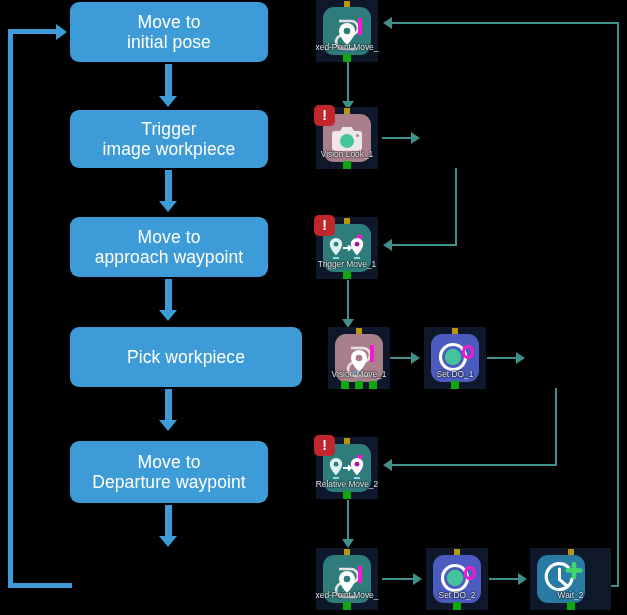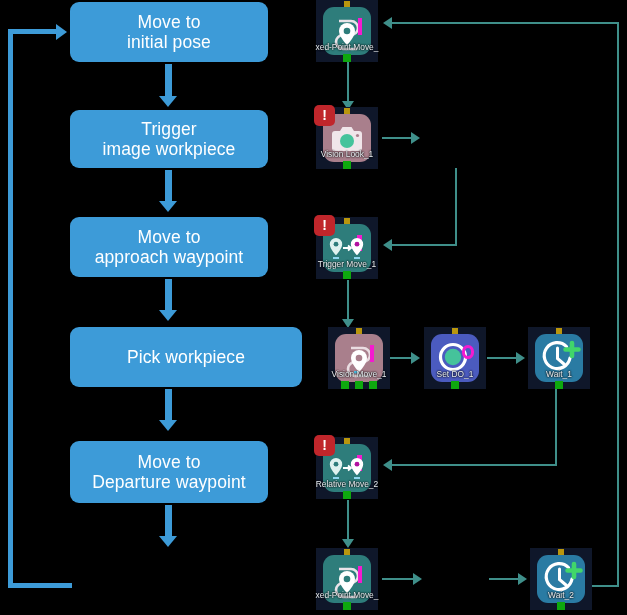--- a/index.html
+++ b/index.html
@@ -222,34 +222,20 @@
         <circle cx="22" cy="23" r="8.2" fill="#45c39b"></circle>
         <ellipse cx="37" cy="18" rx="4.6" ry="5.6" fill="none" stroke="#f41ad0" stroke-width="3"></ellipse>
       </svg>
     </div>
     <div class="node-label">Set DO_1</div>
     <div class="ports">
         <i></i>
       </div>
   </div>
 
-  <div class="node" style="left:528px;top:327px;">
-    <div class="top-port"></div>
-    <div class="node-tile tile-steel">
-      <svg width="48" height="48" viewBox="0 0 48 48">
-        <path d="M31.5 12.5 A13 13 0 1 0 35 24" fill="none" stroke="#ffffff" stroke-width="3.2" stroke-linecap="round"></path>
-        <path d="M22.5 14 v10.5 l7 6" fill="none" stroke="#ffffff" stroke-width="3" stroke-linecap="round"></path>
-        <path d="M37 9 v13 M30.5 15.5 h13" stroke="#41d66a" stroke-width="4.6" stroke-linecap="round"></path>
-      </svg>
-    </div>
-    <div class="node-label">Wait_1</div>
-    <div class="ports">
-        <i></i>
-      </div>
-  </div>
 
   <div class="node" style="left:316px;top:437px;">
     <div class="top-port"></div>
     <div class="node-tile tile-teal">
       <svg width="48" height="48" viewBox="0 0 48 48">
         <path d="M13 14 a6.2 6.2 0 0 0 -6.2 6.2 c0 4.6 6.2 11 6.2 11 s6.2 -6.4 6.2 -11 a6.2 6.2 0 0 0 -6.2 -6.2z" fill="#dff2ef"></path>
         <circle cx="13" cy="20.2" r="2.4" fill="#2e7d7b"></circle>
         <path d="M20 24 h7 M25 21.5 l3 2.5 -3 2.5" stroke="#ffffff" stroke-width="1.8" fill="none"></path>
         <rect x="34" y="11" width="5" height="16" fill="#f41ad0"></rect>
         <path d="M34 14 a6.2 6.2 0 0 0 -6.2 6.2 c0 4.6 6.2 11 6.2 11 s6.2 -6.4 6.2 -11 a6.2 6.2 0 0 0 -6.2 -6.2z" fill="#ffffff"></path>
@@ -273,22 +259,36 @@
         <path d="M24 16 a8 8 0 0 0 -8 8 c0 6 8 14 8 14 s8 -8 8 -14 a8 8 0 0 0 -8 -8 z" fill="#ffffff"></path>
         <circle cx="24" cy="24" r="3.3" fill="#2e7d7b"></circle>
       </svg>
     </div>
     <div class="node-label">xed-Point Move_</div>
     <div class="ports">
         <i></i>
       </div>
   </div>
 
-
-  <div class="node" style="left:530px;top:548px;">
+  <div class="node" style="left:426px;top:548px;">
+    <div class="top-port"></div>
+    <div class="node-tile tile-blue">
+      <svg width="48" height="48" viewBox="0 0 48 48">
+        <circle cx="22" cy="23" r="12.5" fill="none" stroke="#ffffff" stroke-width="3.2"></circle>
+        <circle cx="22" cy="23" r="8.2" fill="#45c39b"></circle>
+        <ellipse cx="37" cy="18" rx="4.6" ry="5.6" fill="none" stroke="#f41ad0" stroke-width="3"></ellipse>
+      </svg>
+    </div>
+    <div class="node-label">Set DO_2</div>
+    <div class="ports">
+        <i></i>
+      </div>
+  </div>
+
+  <div class="node" style="left:530px;top:548px;padding-left:19px;">
     <div class="top-port"></div>
     <div class="node-tile tile-steel">
       <svg width="48" height="48" viewBox="0 0 48 48">
         <path d="M31.5 12.5 A13 13 0 1 0 35 24" fill="none" stroke="#ffffff" stroke-width="3.2" stroke-linecap="round"></path>
         <path d="M22.5 14 v10.5 l7 6" fill="none" stroke="#ffffff" stroke-width="3" stroke-linecap="round"></path>
         <path d="M37 9 v13 M30.5 15.5 h13" stroke="#41d66a" stroke-width="4.6" stroke-linecap="round"></path>
       </svg>
     </div>
     <div class="node-label">Wait_2</div>
     <div class="ports">

